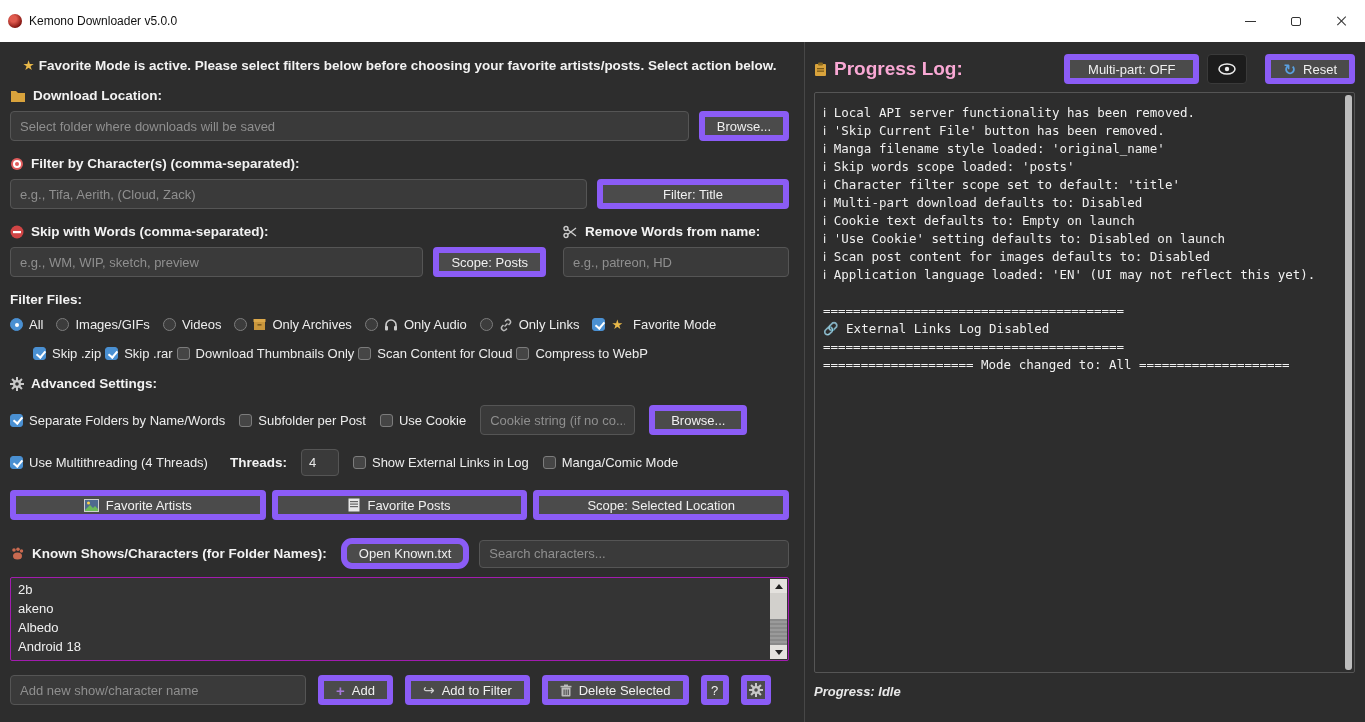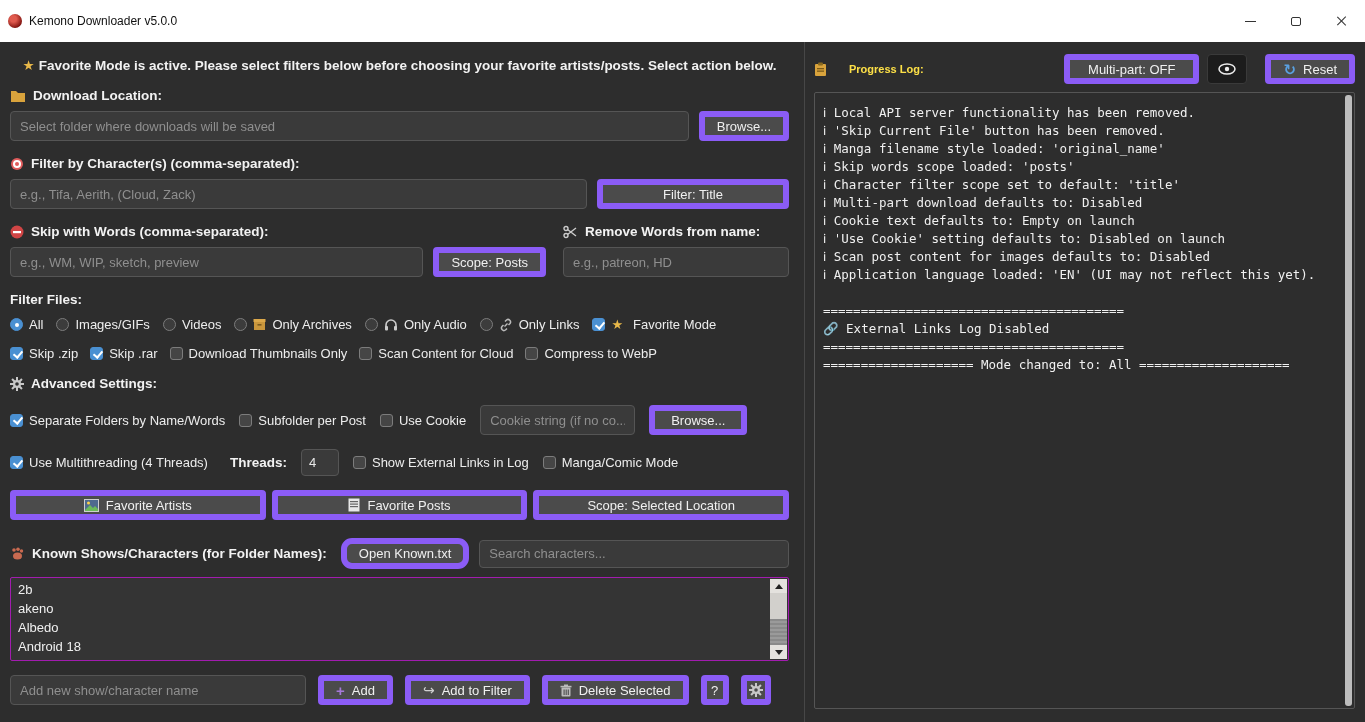--- a/index.html
+++ b/index.html
@@ -43,21 +43,21 @@
   
   .radio-item, .check-item { display:flex; align-items:center; gap:6px; font-size:13px; color:#ededed; white-space:nowrap; }
   .radio { width:13px; height:13px; border-radius:50%; background:#3c3c3c; border:1px solid #7c7c7c; position:relative; flex:none; }
   .radio.checked { background:#4a90d2; border-color:#4a90d2; }
   .radio.checked::after { content:""; position:absolute; left:3.5px; top:3.5px; width:4px; height:4px; border-radius:50%; background:#fff; }
   .checkbox { width:13px; height:13px; border-radius:3px; background:#454545; border:1px solid #7c7c7c; position:relative; flex:none; }
   .checkbox.checked { background:#4a90d2; border-color:#4a90d2; }
   .checkbox.checked::after { content:""; position:absolute; left:3.5px; top:0.5px; width:4px; height:7px;
                              border:solid #fff; border-width:0 2px 2px 0; transform:rotate(40deg); }
   .options-row { gap:13px; margin-top:10px; }
-  .checks-row { gap:12px; margin-top:14px; }
+  .checks-row { gap:4px; margin-top:14px;margin-left:23px; }
 
   
   .split-cols { display:flex; gap:17px; align-items:flex-start; margin-top:0; }
   .col-left { flex:1; }
   .col-right { width:226px; }
 
   
   .adv-row { gap:14px; margin-top:14px; }
   .threads-input { width:38px; height:27px; text-align:left; padding:0 7px; }
 
@@ -79,21 +79,21 @@
   .scroll-thumb { position:absolute; top:0; left:0; right:0; height:26px; background:#d2d0cc; }
 
   .bottom-row { gap:12px; margin-top:14px; }
   .plus-glyph { color:#a678d8; font-weight:700; font-size:15px; }
   .arrow-glyph { color:#cfcfcf; font-size:14px; }
   .sq-btn { width:28px; padding:0; }
   .gear-btn { width:30px; padding:0; }
 
   
   .header-row { display:flex; align-items:center; gap:8px; margin-top:4px; }
-  .progress-label { display:flex; align-items:center; gap:22px; font-size:11px; font-weight:700; color:#fde047; }
+  .progress-label { display:flex; align-items:center; gap:7px; font-size:19px; font-weight:700; color:#f9a8d4; }
   .spacer { flex:1; }
   .multipart-btn { padding:0 18px; }
   .eye-btn { width:40px; height:30px; background:#1c1c1c; border:1px solid #3a3a3a; border-radius:4px;
              display:flex; align-items:center; justify-content:center; }
   .reset-btn { margin-left:10px; }
   .reset-glyph { color:#5aa0e0; font-weight:700; font-size:15px; line-height:1; }
 
   .log-box { margin-top:8px; flex:1; border:1px solid #555; border-radius:2px; background:#2d2d2d;
              padding:11px 16px 0 8px; position:relative; overflow:hidden;
              font-family:"DejaVu Sans Mono","Liberation Mono",monospace; font-size:12.5px; color:#f0f0f0; }
@@ -468,15 +468,18 @@
         <div class="log-line">ℹ Scan post content for images defaults to: Disabled</div>
         <div class="log-line">ℹ Application language loaded: 'EN' (UI may not reflect this yet).</div>
         <div class="log-line"></div>
         <div class="log-line">========================================</div>
         <div class="log-line">🔗 External Links Log Disabled</div>
         <div class="log-line">========================================</div>
         <div class="log-line">==================== Mode changed to: All ====================</div>
         <div class="log-scroll"></div>
       </div>
 
+      <div class="status-row">
+        <span class="status-text">Progress: Idle</span>
+      </div>
     </div>
   </div>
 </div>
 
 </body></html>

